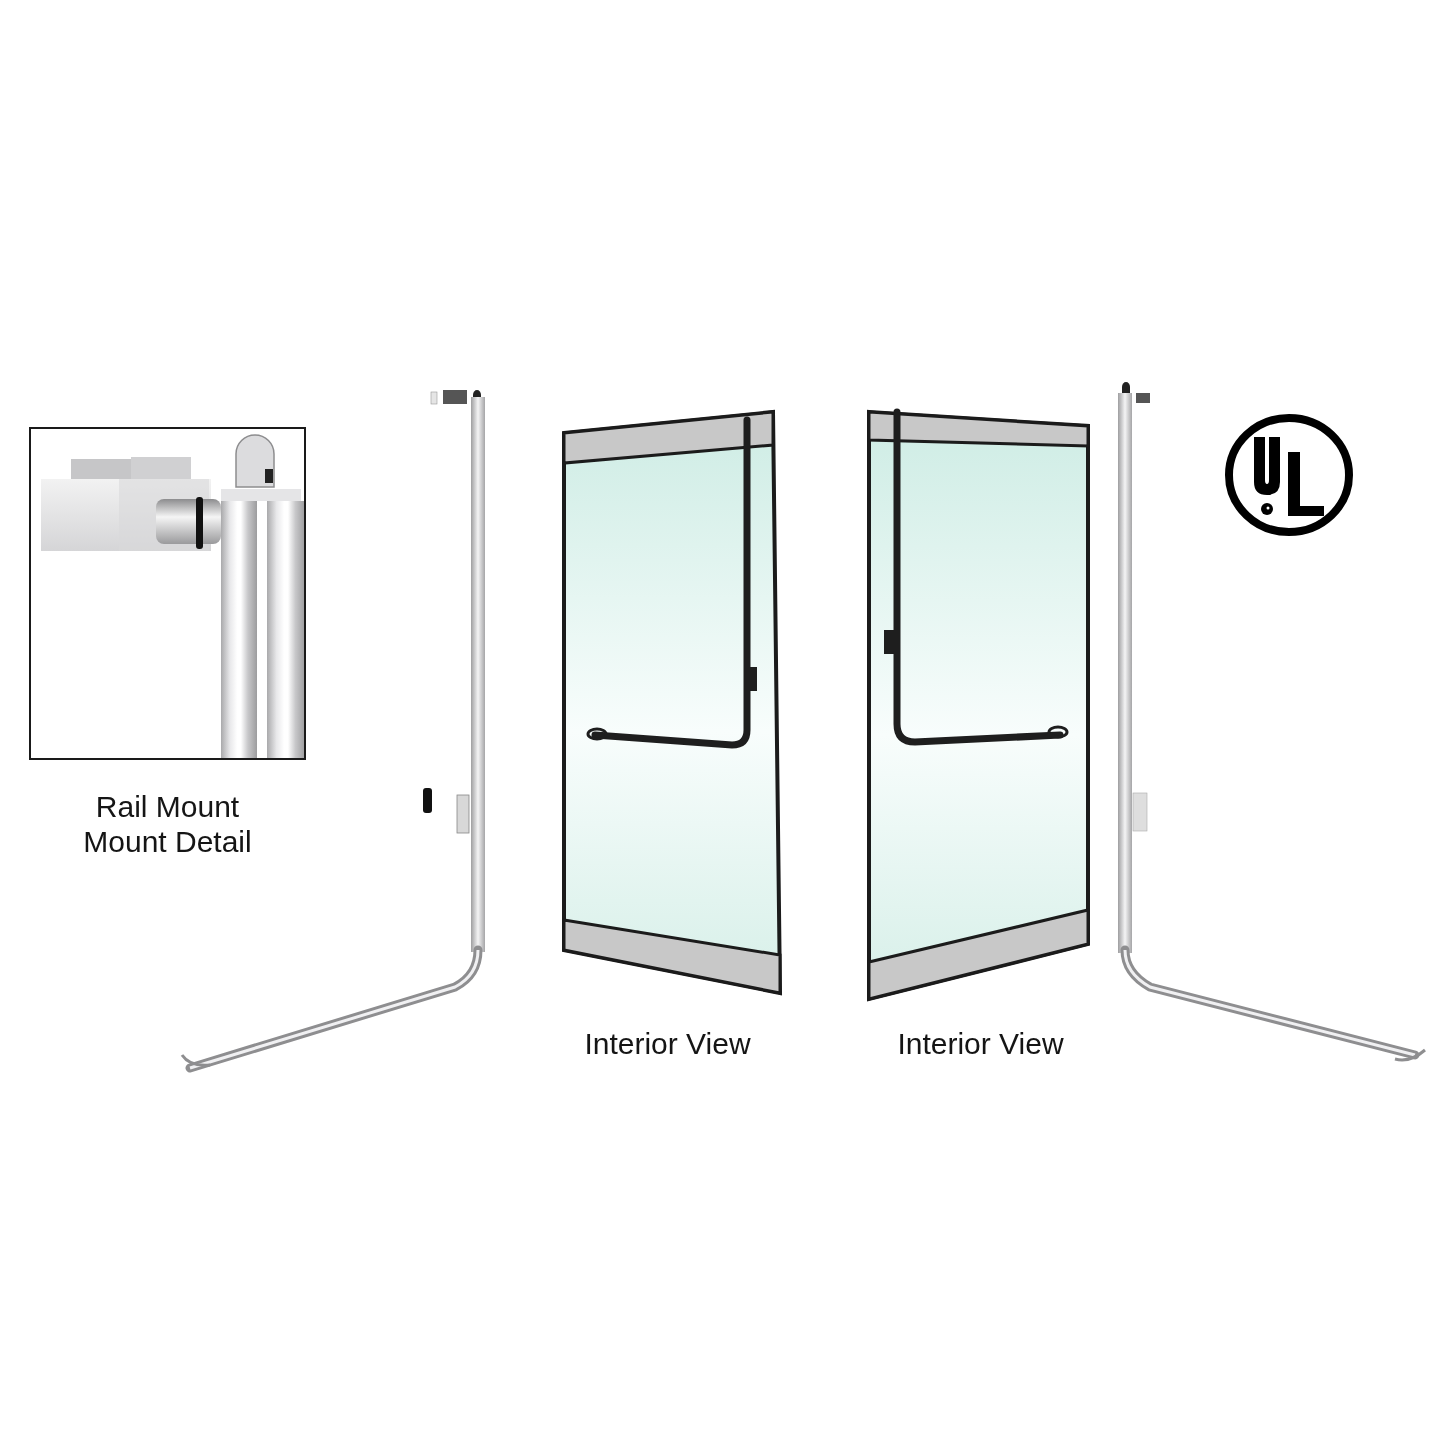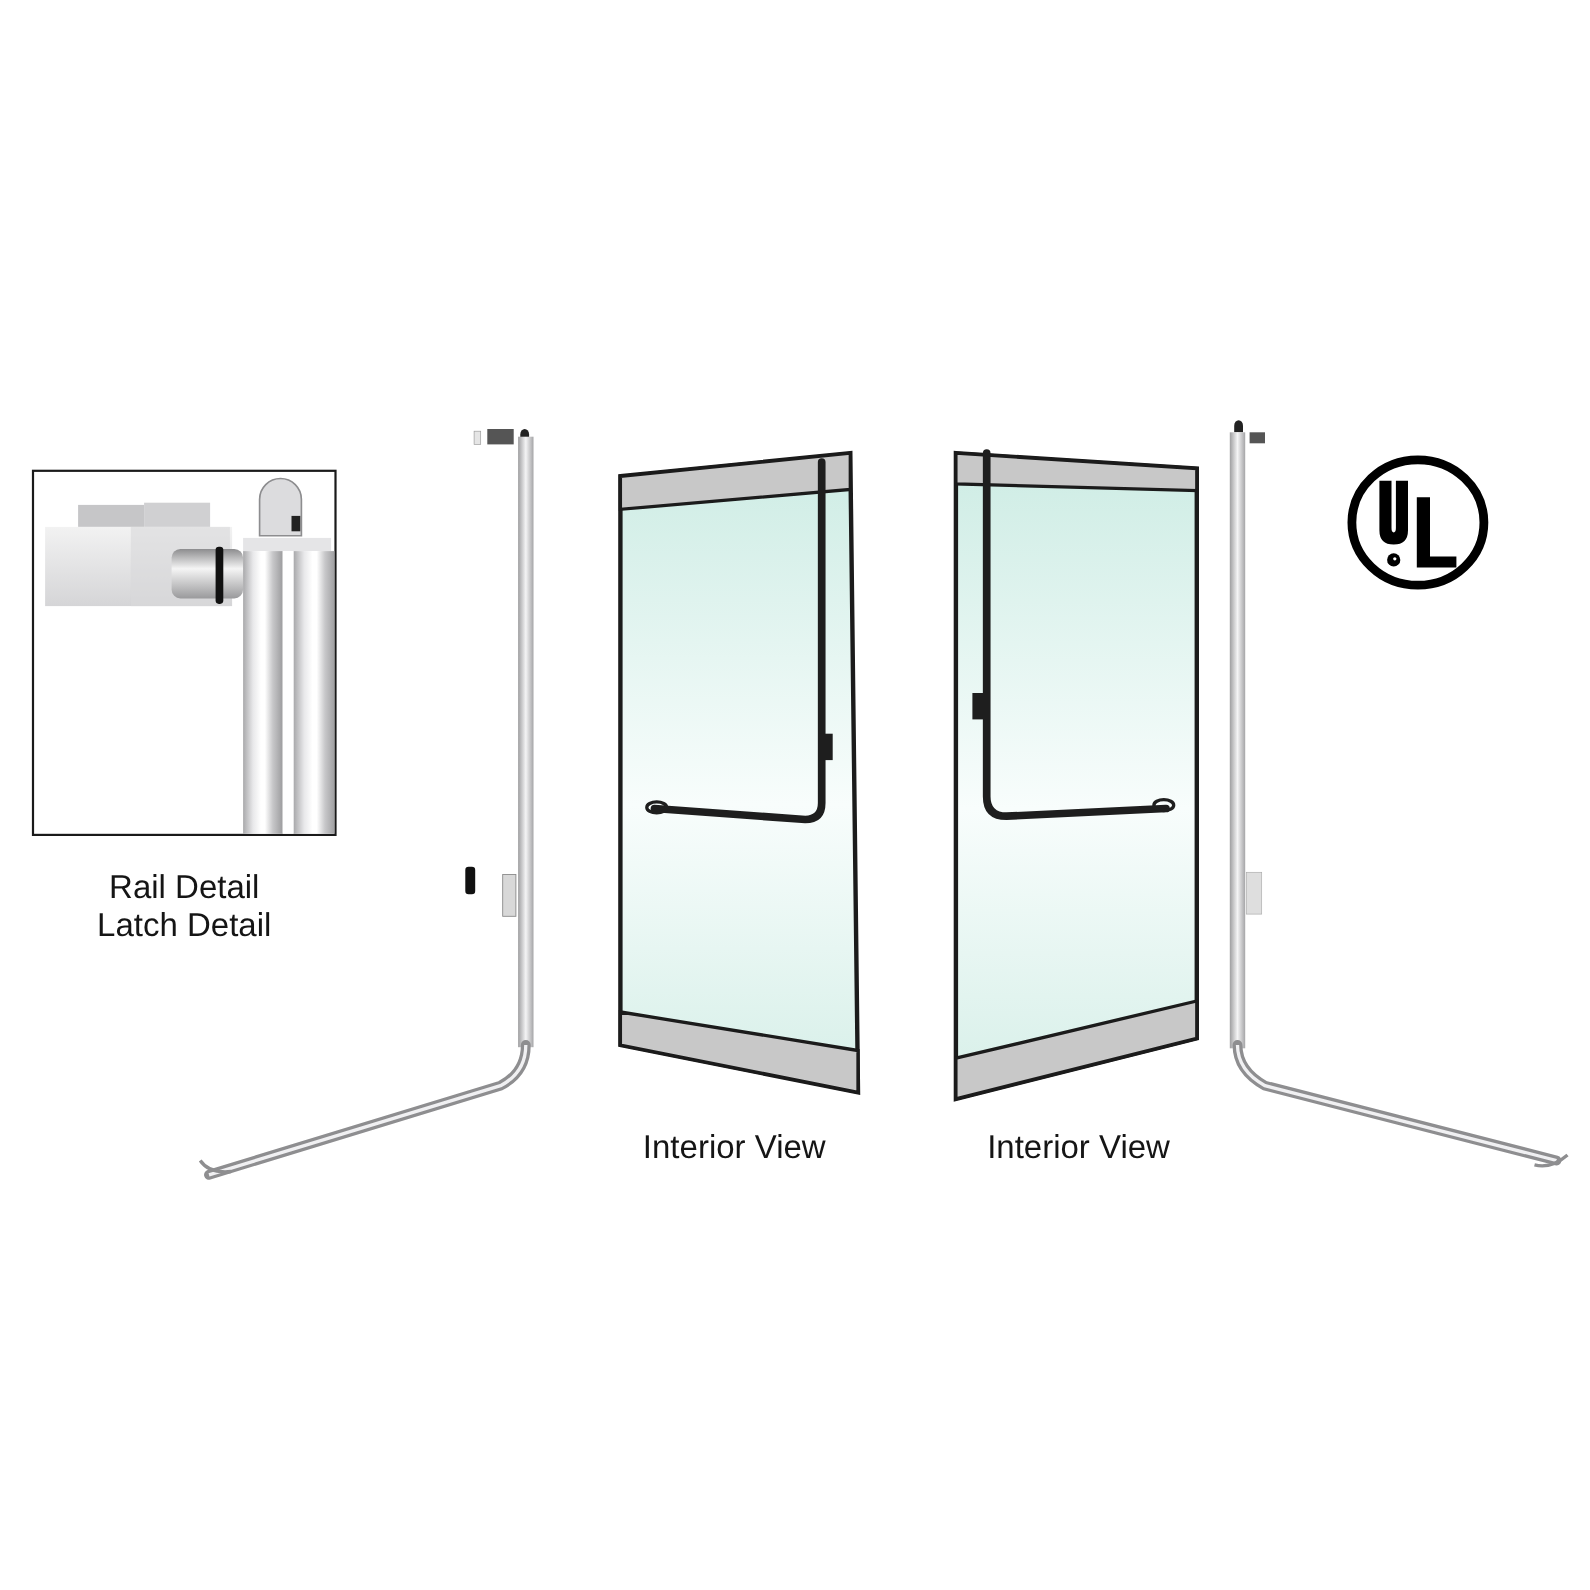--- a/index.html
+++ b/index.html
@@ -46,22 +46,22 @@
 
     <path d="M205 58 L205 25 A19 19 0 0 1 243 25 L243 58 Z" fill="#dcdcde" stroke="#8d8d8f" stroke-width="1.5"></path>
     <rect x="234" y="40" width="8" height="14" fill="#222"></rect>
 
     <rect x="190" y="60" width="80" height="12" fill="#e5e5e7"></rect>
     <rect x="190" y="72" width="36" height="260" fill="url(#tubeG)"></rect>
     <rect x="226" y="72" width="10" height="260" fill="#ffffff"></rect>
     <rect x="236" y="72" width="38" height="260" fill="url(#tubeG)"></rect>
   </svg>
 </div>
-<div class="caption" style="left:29px; top:790px; width:277px;">Rail Detail</div>
-<div class="caption" style="left:29px; top:825px; width:277px;">Latch Detail</div>
+<div class="caption" style="left:29px; top:790px; width:277px;">Rail Mount</div>
+<div class="caption" style="left:29px; top:825px; width:277px;">Mount Detail</div>
 
 <svg class="abs" style="left:170px; top:375px;" width="330" height="700" viewBox="0 0 330 700">
   <defs>
     <linearGradient id="railV" x1="0" x2="1">
       <stop offset="0" stop-color="#9e9ea0"></stop>
       <stop offset="0.5" stop-color="#f4f4f5"></stop>
       <stop offset="1" stop-color="#a5a5a7"></stop>
     </linearGradient>
   </defs>
 

